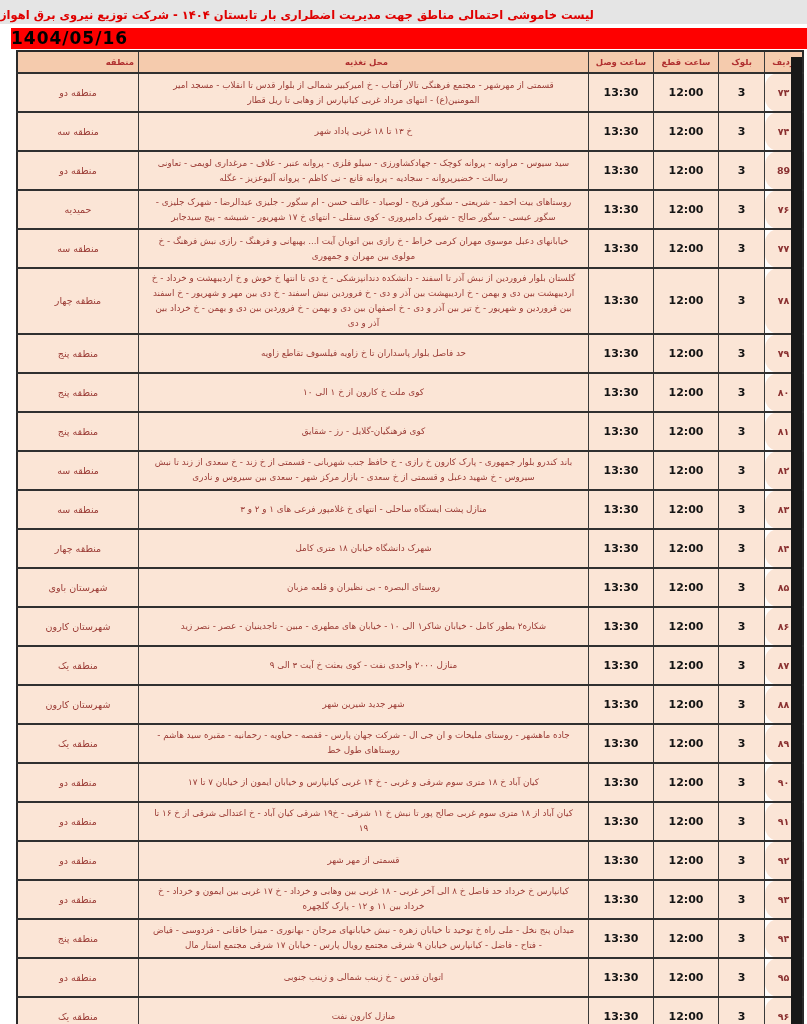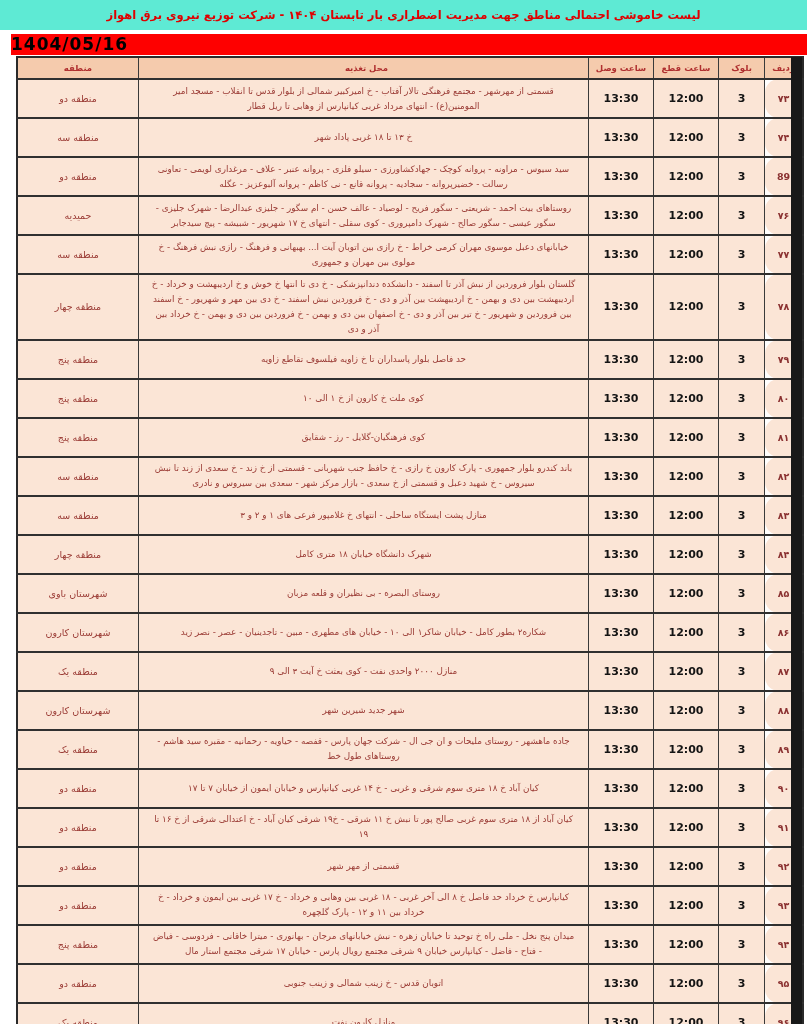--- a/index.html
+++ b/index.html
@@ -5,26 +5,26 @@
   html,body{margin:0;padding:0;}
   body{
     width:807px;height:1024px;
     background:#ffffff;
     font-family:"DejaVu Sans", sans-serif;
     position:relative;
     overflow:hidden;
     direction:rtl;
   }
   .title-banner{
-    width:807px;height:30px;
-    background:#5eead4;
+    width:807px;height:24px;
+    background:#e5e5e5;
     color:#E00000;
     font-weight:bold;
     font-size:11.5px;
-    text-align:center;
+    text-align:left;
     line-height:30px;
     white-space:nowrap;
   }
   .gap{height:4px;background:#ffffff;}
   .date-banner{
     width:796px;height:21px;
     background:#FE0000;
     color:#000000;
     font-weight:bold;
     font-size:17px;
@@ -58,21 +58,21 @@
     font-weight:bold;
     height:18px;
   }
   tbody td{ background:#FBE5D6; }
   tbody tr{ height:39px; }
   .col-row{width:29px;}
   .col-block{width:37px;}
   .col-cut{width:56px;margin-left:48px;}
   .col-reconnect{width:56px;}
   .col-location{width:auto;padding-left:10px;}
-  .col-region{width:112px;}
+  .col-region{width:112px;text-align:right;}
   .row-number-cell{
     font-size:9.5px;color:#8A3030;font-weight:bold;border-radius:14px;
   }
   .block-cell,.cut-time-cell,.reconnect-time-cell{
     font-size:11px;color:#141414;font-weight:bold;
     font-family:"DejaVu Sans", sans-serif;
   }
   .location-cell{
     font-size:8.8px;color:#9A3A34;
     line-height:1.7;

